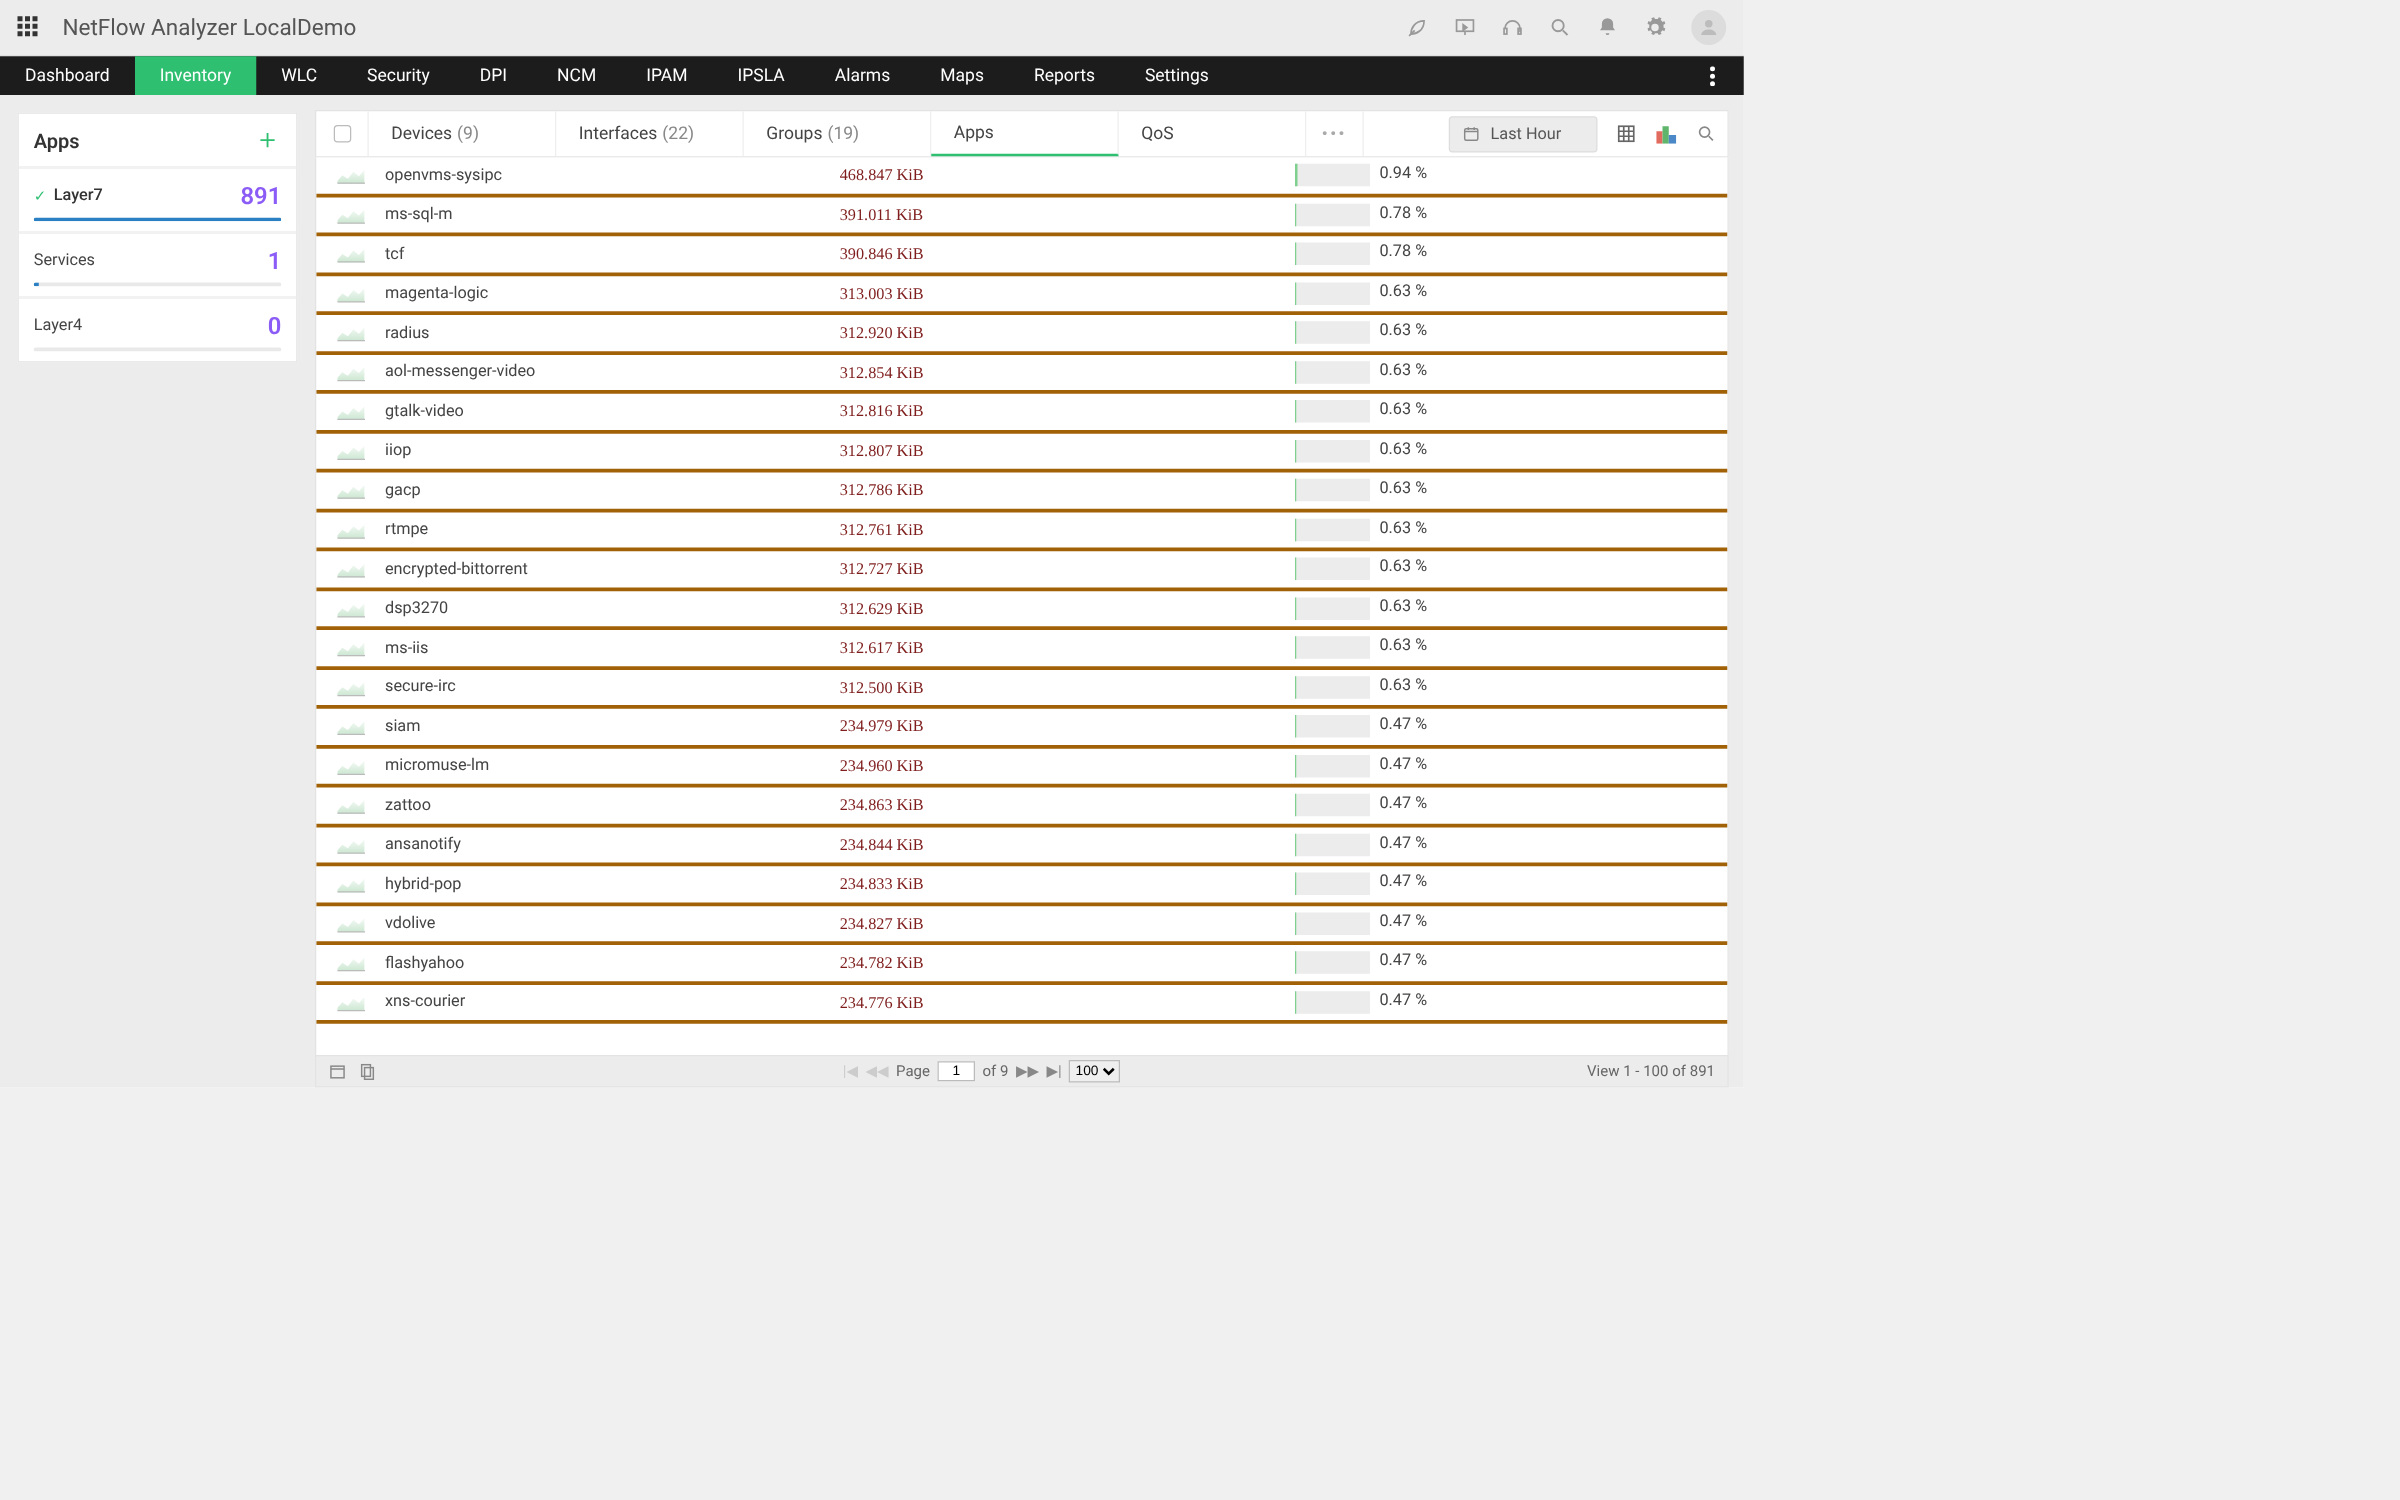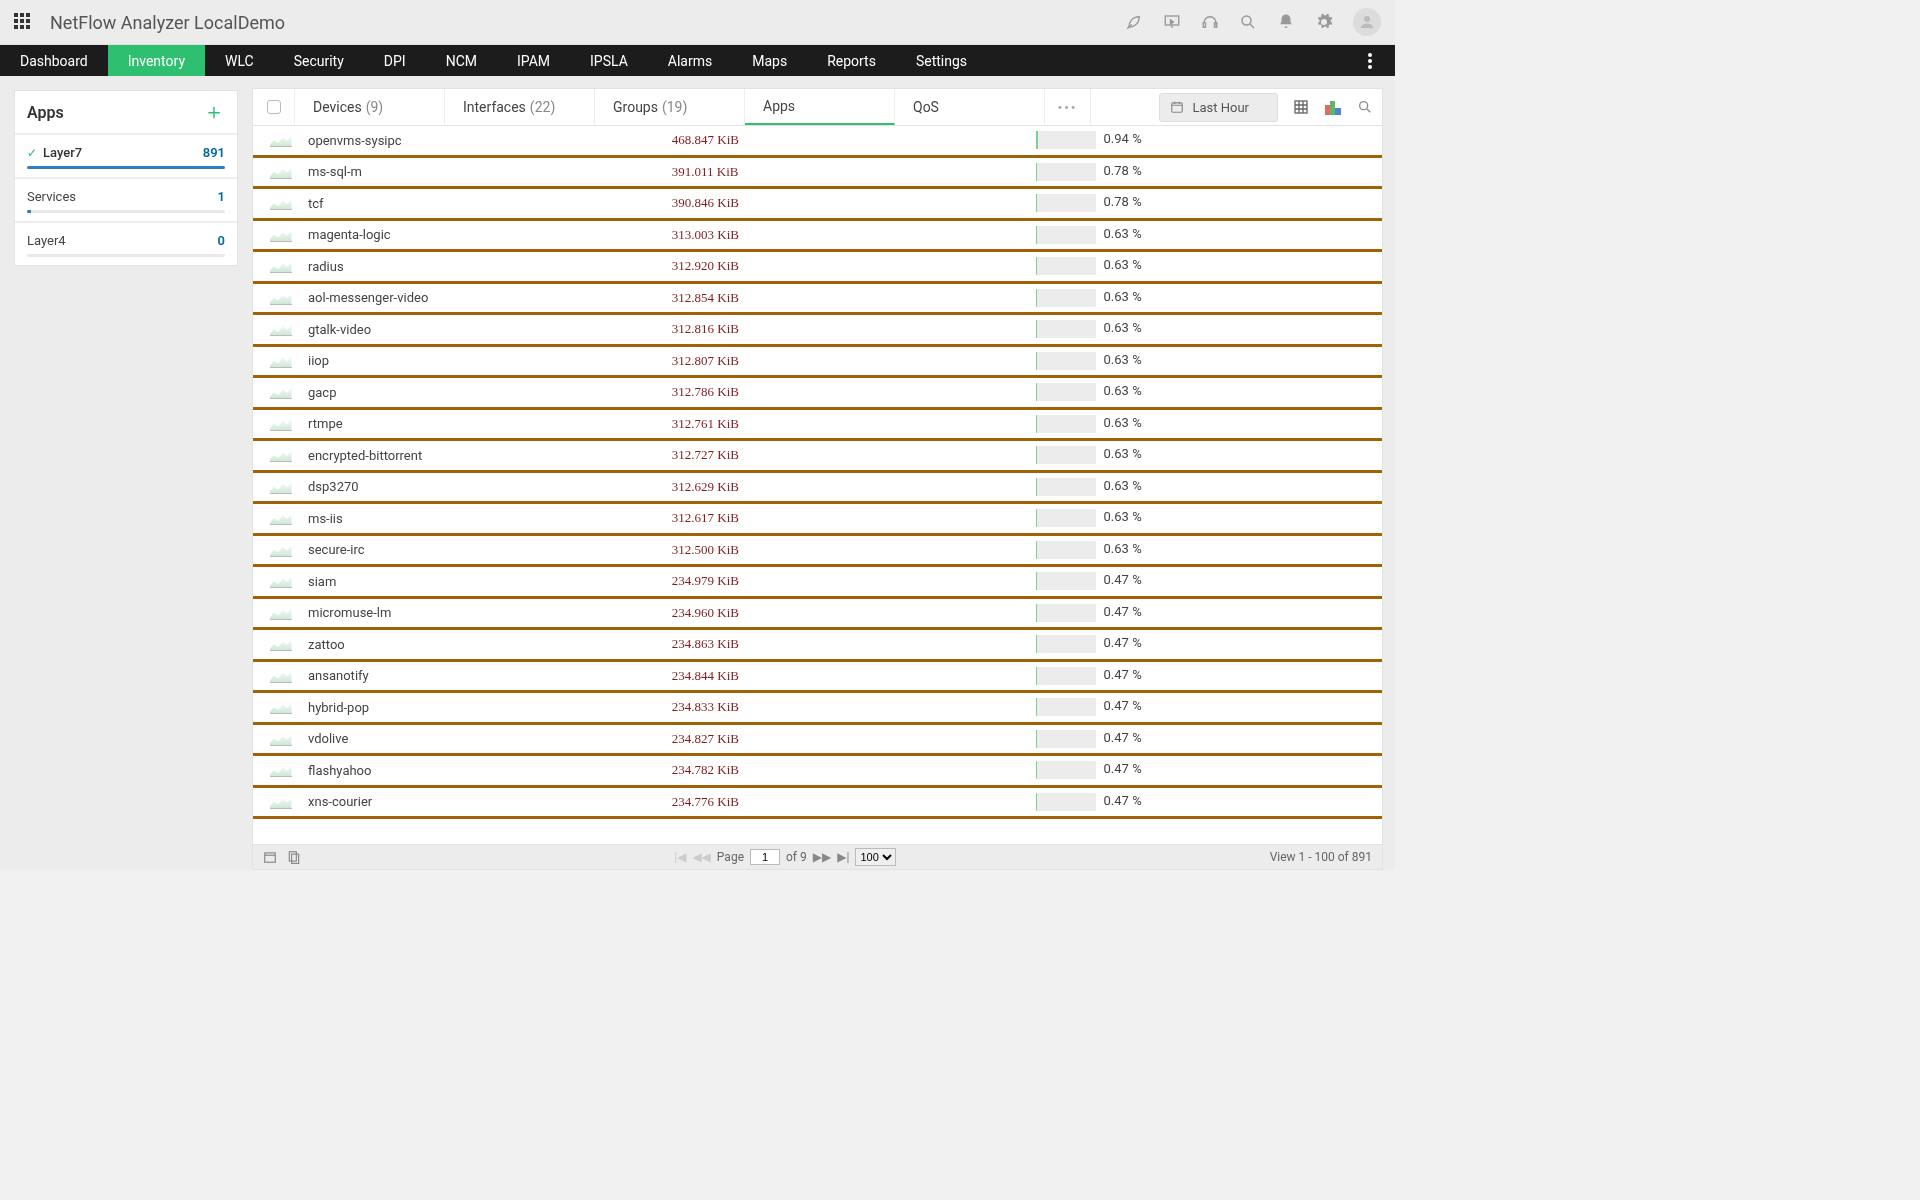--- a/index.html
+++ b/index.html
@@ -29,21 +29,21 @@
 
 .leftpanel { width: 252px; padding: 14px 14px 0 14px; }
 .lp-card { background: #fff; border: 1px solid #e3e3e3; }
 .lp-header { display: flex; align-items: center; justify-content: space-between; padding: 10px 12px; }
 .lp-header-title { font-size: 16px; font-weight: 600; color: #333; }
 .plus-icon { color: #2fbf71; font-size: 22px; cursor: pointer; line-height: 1; }
 .lp-item { display: flex; align-items: center; justify-content: space-between; padding: 10px 12px 6px 12px; border-top: 1px solid #eee; position: relative; cursor: pointer; }
 .lp-item.selected .lp-label { color: #333; font-weight: 500; }
 .lp-item .check { color: #2fbf71; margin-right: 6px; font-size: 12px; }
 .lp-label { color: #444; font-size: 13px; }
-.lp-count { color: #0369a1; font-weight: 600; font-size: 13px; }
+.lp-count { color: #8b5cf6; font-weight: 600; font-size: 19px; }
 .lp-progress { height: 3px; background: #e9e9e9; margin: 0 12px 8px 12px; border-radius: 2px; overflow: hidden; }
 .lp-progress-fill { height: 100%; background: #2b7fc3; }
 .lp-row-wrap { border-top: 1px solid #eee; }
 
 
 .main { flex: 1; display: flex; flex-direction: column; min-width: 0; padding: 0 12px 0 0; }
 
 
 .subtabs-row { display: flex; align-items: stretch; background: #fff; border: 1px solid #e3e3e3; margin-top: 12px; height: 38px; }
 .subtabs-row .chk-cell { width: 42px; display: flex; align-items: center; justify-content: center; border-right: 1px solid #eee; }

